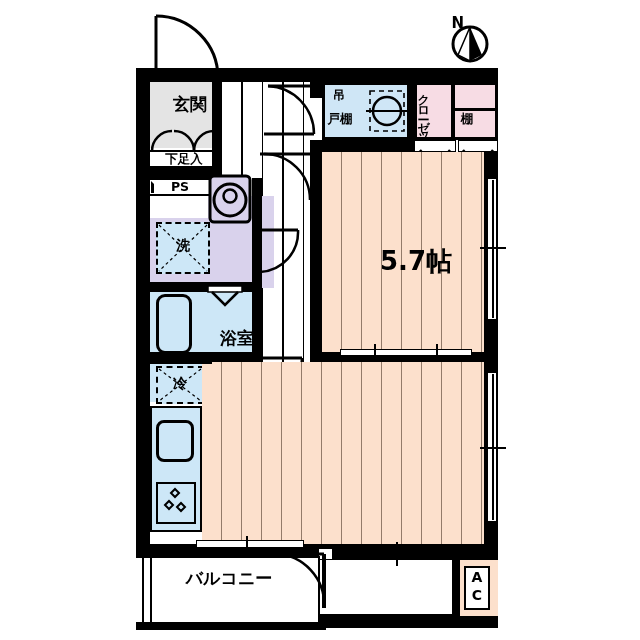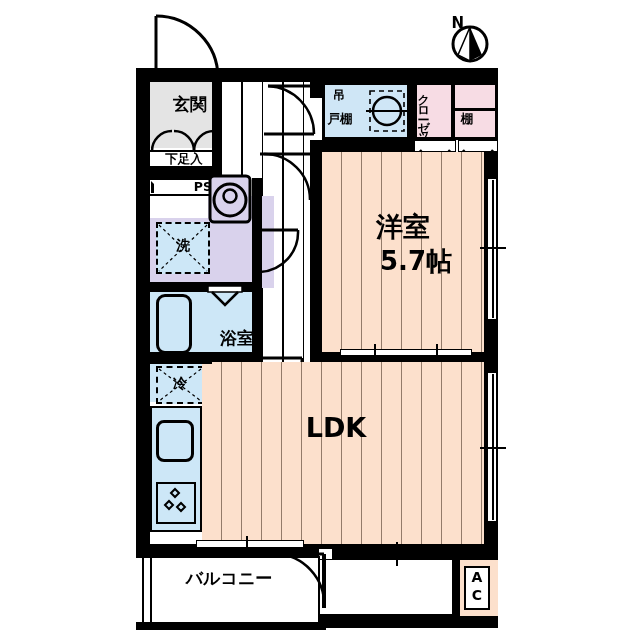--- a/index.html
+++ b/index.html
@@ -94,21 +94,21 @@
   <div class="abs" style="left:222px;top:82px;width:100px;height:462px;
               background-image:repeating-linear-gradient(to right,
               rgba(0,0,0,0) 0px,rgba(0,0,0,0) 19px,
               #000 19px,#000 20.5px);"></div>
 
   <div class="abs wall" style="left:310px;top:140px;width:12px;height:404px;"></div>
 
   <div class="abs wall" style="left:310px;top:82px;width:12px;height:16px;"></div>
 
   <div class="abs white bd" style="left:148px;top:178px;width:64px;height:18px;"></div>
-  <div class="lbl f-tiny" style="left:148px;top:180px;width:64px;text-align:right;">PS</div>
+  <div class="lbl f-tiny" style="left:148px;top:180px;width:64px;">PS</div>
   <div class="abs" style="left:151px;top:181px;width:10px;height:12px;
               border-left:3px solid #000;border-top:3px solid transparent;"></div>
 
   <div class="abs wet" style="left:150px;top:196px;width:124px;height:92px;"></div>
 
   <div class="abs white" style="left:150px;top:196px;width:58px;height:22px;"></div>
 
   <div class="abs" style="left:208px;top:176px;width:44px;height:48px;">
     <svg width="44" height="48" viewBox="0 0 44 48">
       <rect x="2" y="0" width="40" height="46" rx="4" fill="#D9D2EC" stroke="#000" stroke-width="3"></rect>
@@ -202,21 +202,20 @@
   </div>
   <div class="abs" style="left:461px;top:150px;width:34px;height:20px;">
     <svg width="34" height="20" viewBox="0 0 34 20">
       <path d="M2 0 L17 18 L32 0" stroke="#000" stroke-width="2.5" fill="none"></path>
     </svg>
   </div>
 
   <div class="abs wall" style="left:310px;top:140px;width:104px;height:12px;"></div>
 
   <div class="abs floor floor-planks" style="left:322px;top:152px;width:162px;height:200px;"></div>
-  <div class="lbl f-room" style="left:322px;top:213px;width:162px;">洋室</div>
   <div class="lbl f-room-sub" style="left:322px;top:248px;width:188px;">5.7帖</div>
 
   <div class="abs white bd1" style="left:487px;top:178px;width:10px;height:142px;"></div>
   <div class="abs" style="left:480px;top:247px;width:26px;height:2px;background:#000;"></div>
   <div class="abs" style="left:492px;top:180px;width:1.5px;height:138px;background:#000;"></div>
 
   <div class="abs wall" style="left:322px;top:352px;width:176px;height:10px;"></div>
   <div class="abs white" style="left:340px;top:349px;width:132px;height:7px;border:1px solid #000;"></div>
   <div class="abs" style="left:374px;top:344px;width:2px;height:16px;background:#000;"></div>
   <div class="abs" style="left:436px;top:344px;width:2px;height:16px;background:#000;"></div>
@@ -239,21 +238,20 @@
       <path d="M12 8 L16 4 L20 8 L16 12 Z" fill="none" stroke="#000" stroke-width="2"></path>
       <path d="M6 20 L10 16 L14 20 L10 24 Z" fill="none" stroke="#000" stroke-width="2"></path>
       <path d="M18 22 L22 18 L26 22 L22 26 Z" fill="none" stroke="#000" stroke-width="2"></path>
     </svg>
   </div>
 
   <div class="abs floor floor-planks" style="left:202px;top:362px;width:282px;height:182px;"></div>
 
   <div class="abs white" style="left:222px;top:362px;width:88px;height:0px;"></div>
 
-  <div class="lbl f-room" style="left:236px;top:414px;width:200px;">LDK</div>
 
   <div class="abs white bd1" style="left:487px;top:372px;width:10px;height:150px;"></div>
   <div class="abs" style="left:480px;top:447px;width:26px;height:2px;background:#000;"></div>
   <div class="abs" style="left:492px;top:374px;width:1.5px;height:146px;background:#000;"></div>
 
   <div class="abs white bd1" style="left:318px;top:548px;width:160px;height:12px;"></div>
   <div class="abs" style="left:396px;top:542px;width:2px;height:24px;background:#000;"></div>
 
   <div class="abs wall" style="left:136px;top:356px;width:76px;height:8px;"></div>
 

